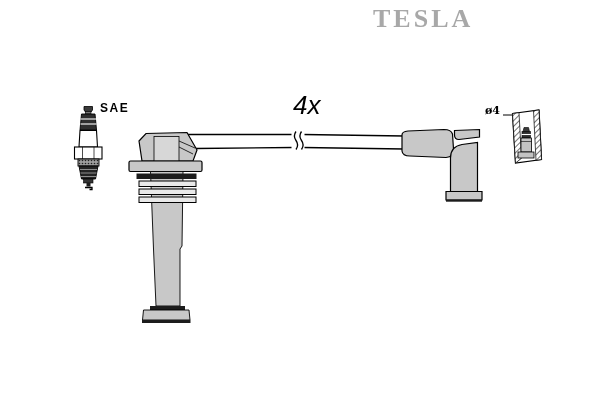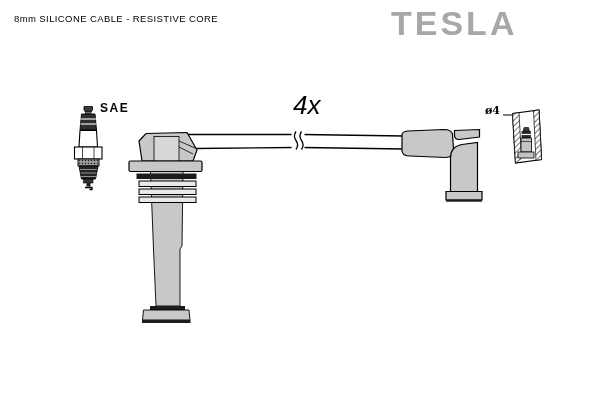--- a/index.html
+++ b/index.html
@@ -5,22 +5,22 @@
   html,body{margin:0;padding:0;}
   body{
     width:600px;height:400px;position:relative;overflow:hidden;
     background:var(--background,#fff);
     font-family:"Liberation Sans",sans-serif;color:#000;
   }
   .header{position:absolute;top:8px;left:14px;}
   .part-number{font-size:22px;font-weight:bold;letter-spacing:.5px;line-height:1;}
   .subtitle{font-size:9.5px;letter-spacing:.4px;margin-top:5px;}
   .brand{
-    position:absolute;top:6px;left:391px;
-    font-family:Liberation Sans, sans-serif;font-weight:bold;font-size:34px;
+    position:absolute;top:6px;left:373px;
+    font-family:Liberation Serif, serif;font-weight:bold;font-size:26px;
     letter-spacing:3px;color:var(--brand-gray,#a8a8a8);line-height:1;
   }
   .label{position:absolute;}
   .label-sae{left:100px;top:101px;font-size:12px;font-weight:bold;letter-spacing:1.5px;}
   .label-qty{left:293px;top:90px;font-size:26px;font-weight:400;font-style:italic;}
   .label-dia{left:485px;top:104px;font-size:11px;font-weight:bold;font-family:"DejaVu Serif",serif;}
   svg{position:absolute;left:0;top:0;}
   .boot{fill:var(--boot-fill,#c8c8c8);stroke:var(--outline,#000);stroke-width:1.2;}
   .boot-thin{fill:var(--boot-fill,#c8c8c8);stroke:var(--outline,#000);stroke-width:.9;}
   .stem{fill:var(--boot-fill-light,#d7d7d7);stroke:var(--outline,#000);stroke-width:.8;}
@@ -28,21 +28,20 @@
   .dark{fill:var(--dark-metal,#1c1c1c);}
   .whiteline{stroke:#fff;stroke-width:1.1;}
   .cableline{stroke:var(--outline,#000);stroke-width:1.4;fill:none;}
   .ceramic{fill:#fff;stroke:var(--outline,#000);stroke-width:1.1;}
   .metal{fill:#c3c3c3;stroke:var(--outline,#000);stroke-width:.8;}
 </style>
 </head>
 <body>
 
 <div class="header">
-  <div class="subtitle">8mm SILICONE CABLE - RESISTIVE CORE</div>
 </div>
 <div class="brand">TESLA</div>
 
 <div class="label label-sae">SAE</div>
 <div class="label label-qty">4x</div>
 <div class="label label-dia">ø4</div>
 
 <svg width="600" height="400" viewBox="0 0 600 400">
   <defs>
     <pattern id="hatch" width="4" height="4" patternUnits="userSpaceOnUse" patternTransform="rotate(45)">

